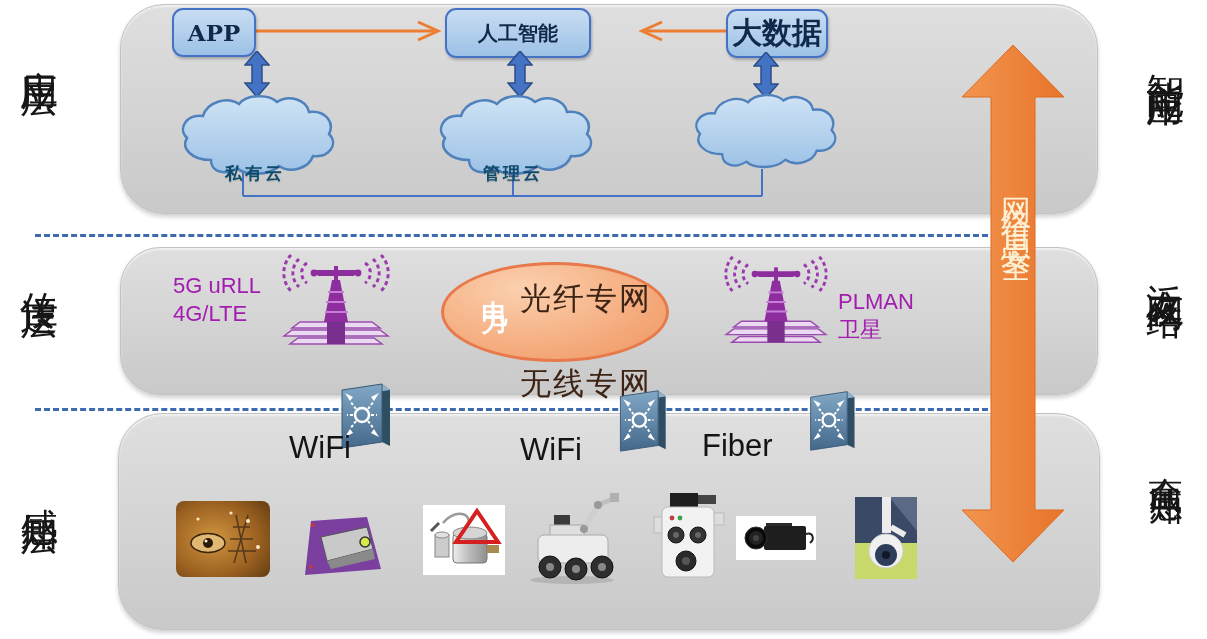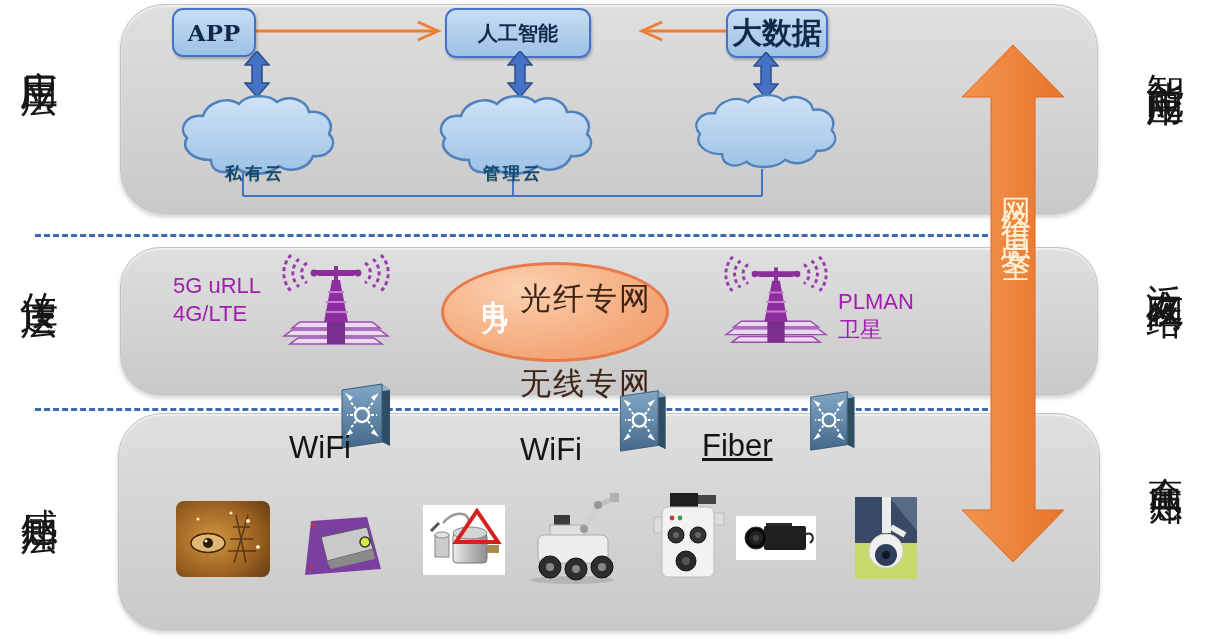--- a/index.html
+++ b/index.html
@@ -220,21 +220,21 @@
     <circle cx="24" cy="35" r="7" stroke="#FFFFFF" stroke-width="2.5" fill="none"></circle>
     <path d="M18 29 L12 21 M30 29 L36 21 M18 41 L12 49 M30 41 L36 49 M15 35 L9 35 M33 35 L39 35" stroke="#FFFFFF" stroke-width="2" stroke-dasharray="3 2"></path>
     <polygon points="12,21 7,13 15,17" fill="#FFFFFF"></polygon>
       <polygon points="36,21 41,13 33,17" fill="#FFFFFF"></polygon>
     <polygon points="12,49 7,57 15,53" fill="#FFFFFF"></polygon>
       <polygon points="36,49 41,57 33,53" fill="#FFFFFF"></polygon>
   </svg>
 
   <div class="netlabel" style="left:289px; top:430px;">WiFi</div>
   <div class="netlabel" style="left:520px; top:432px;">WiFi</div>
-  <div class="netlabel" style="left:702px; top:428px;text-decoration:underline;">Fiber</div>
+  <div class="netlabel" style="left:702px; top:428px;">Fiber</div>
 
   <svg class="device" style="left:176px; top:501px;" width="94" height="76" viewBox="0 0 94 76">
     <defs>
         <radialGradient id="d1g" cx="0.4" cy="0.5" r="0.8">
       <stop offset="0" stop-color="#D1953F"></stop>
           <stop offset="0.6" stop-color="#9A6020"></stop>
           <stop offset="1" stop-color="#5E3A12"></stop>
         </radialGradient>
       </defs>
     <rect x="0" y="0" width="94" height="76" rx="8" fill="url(#d1g)"></rect>

